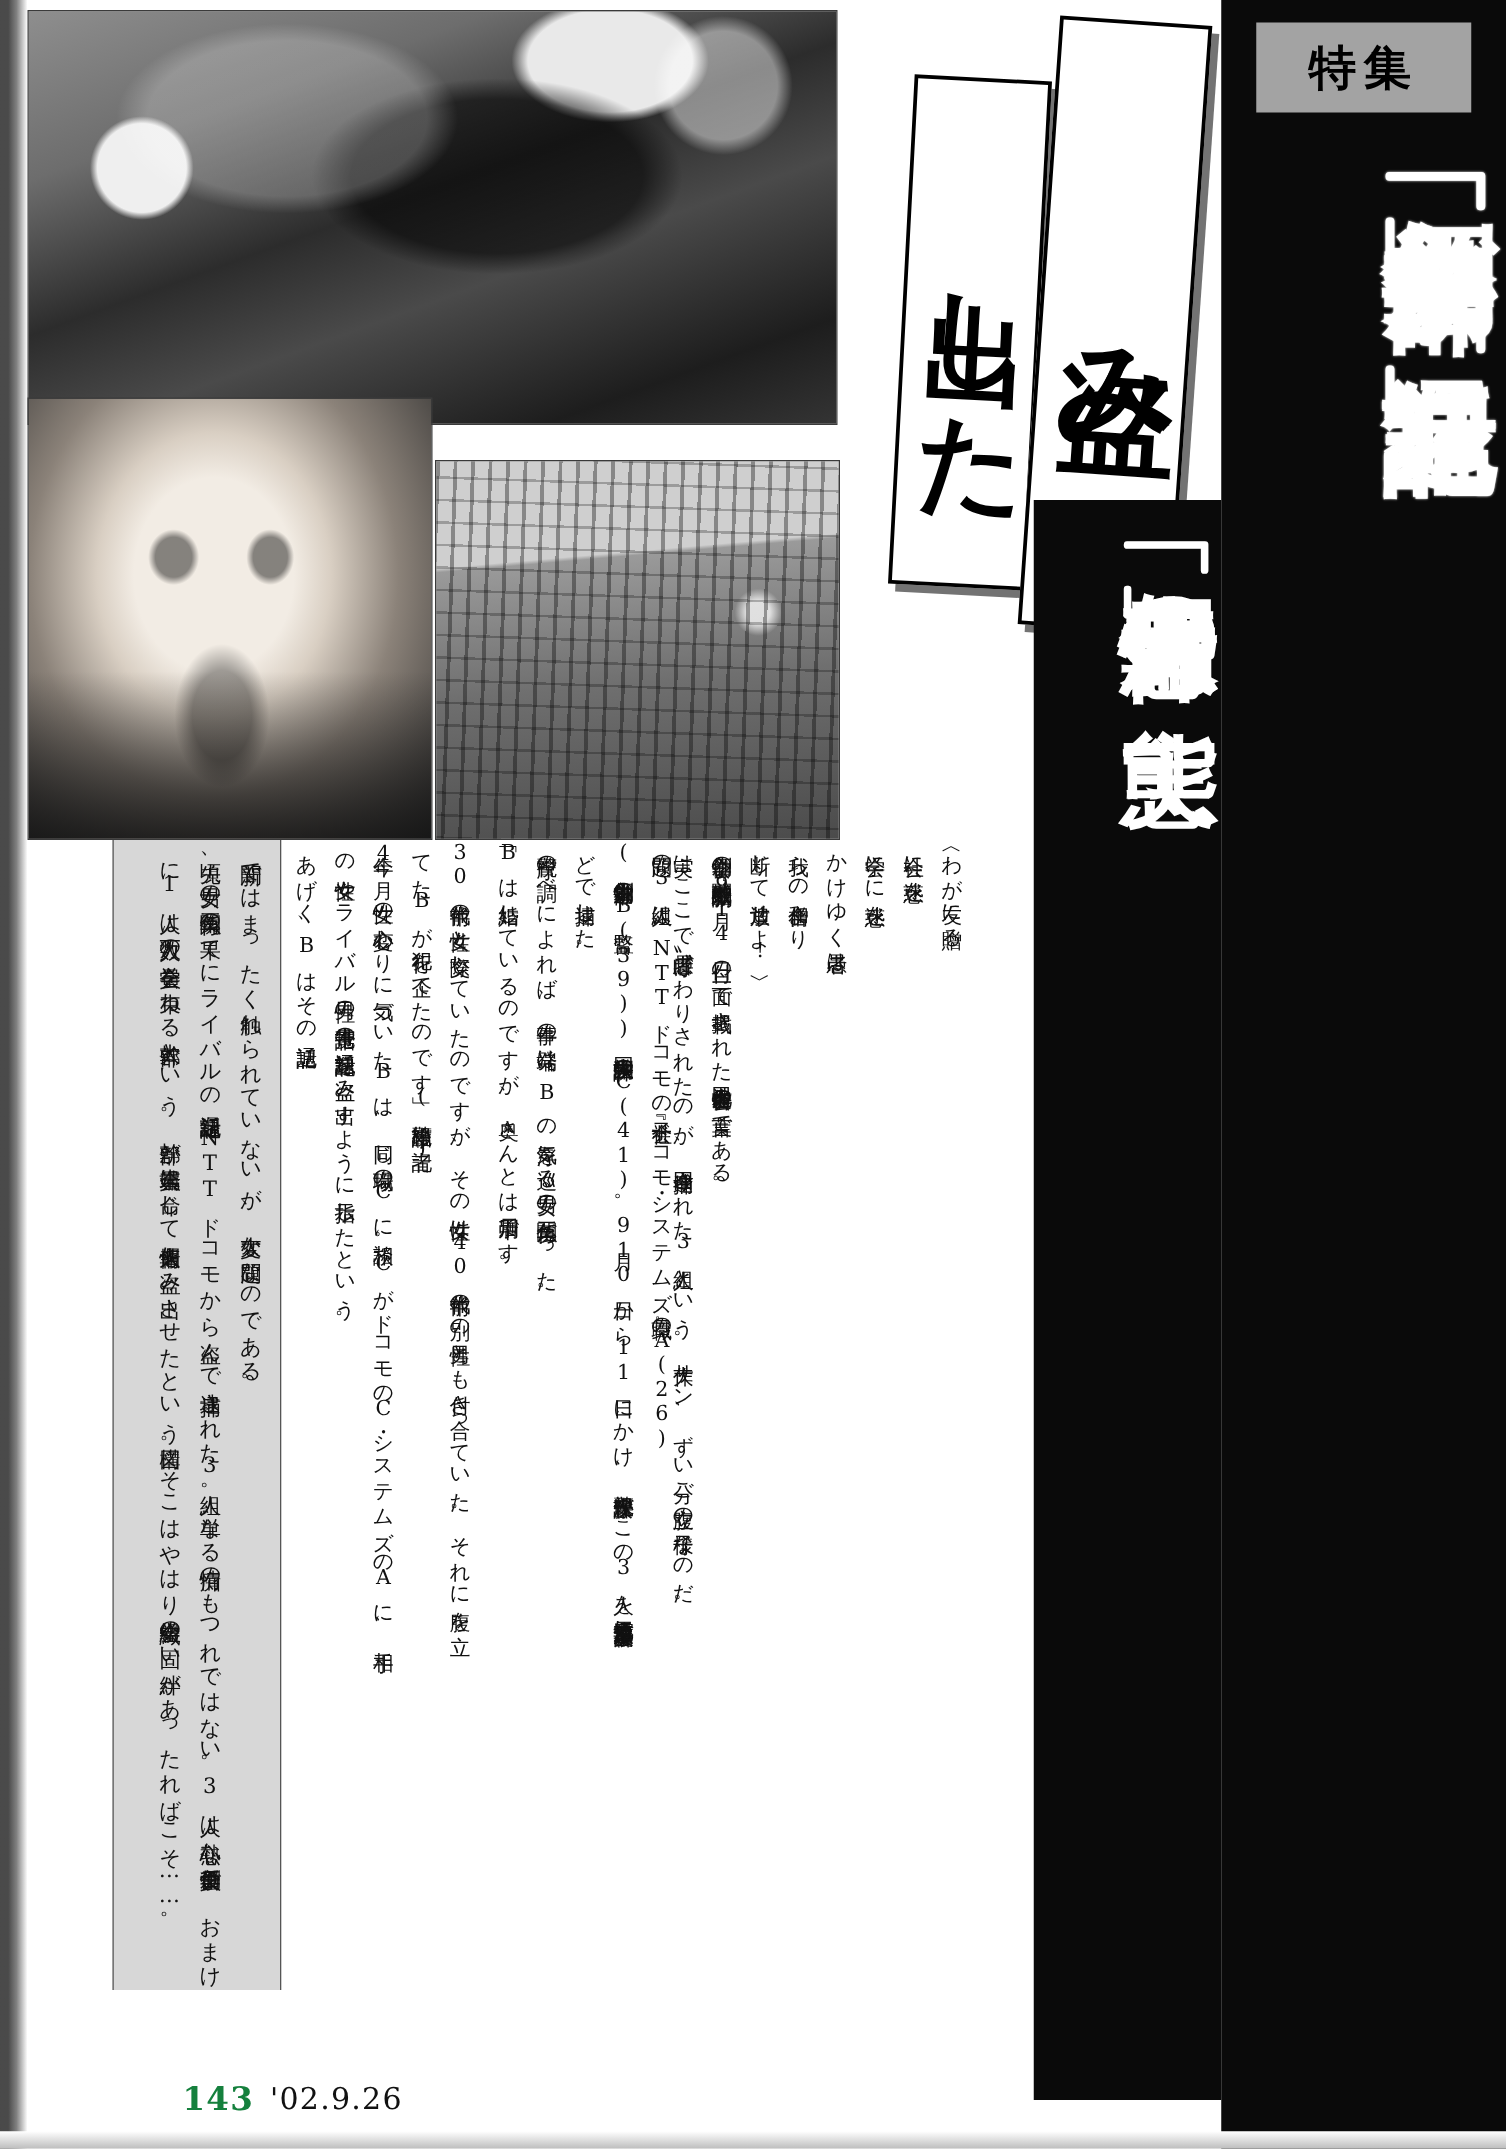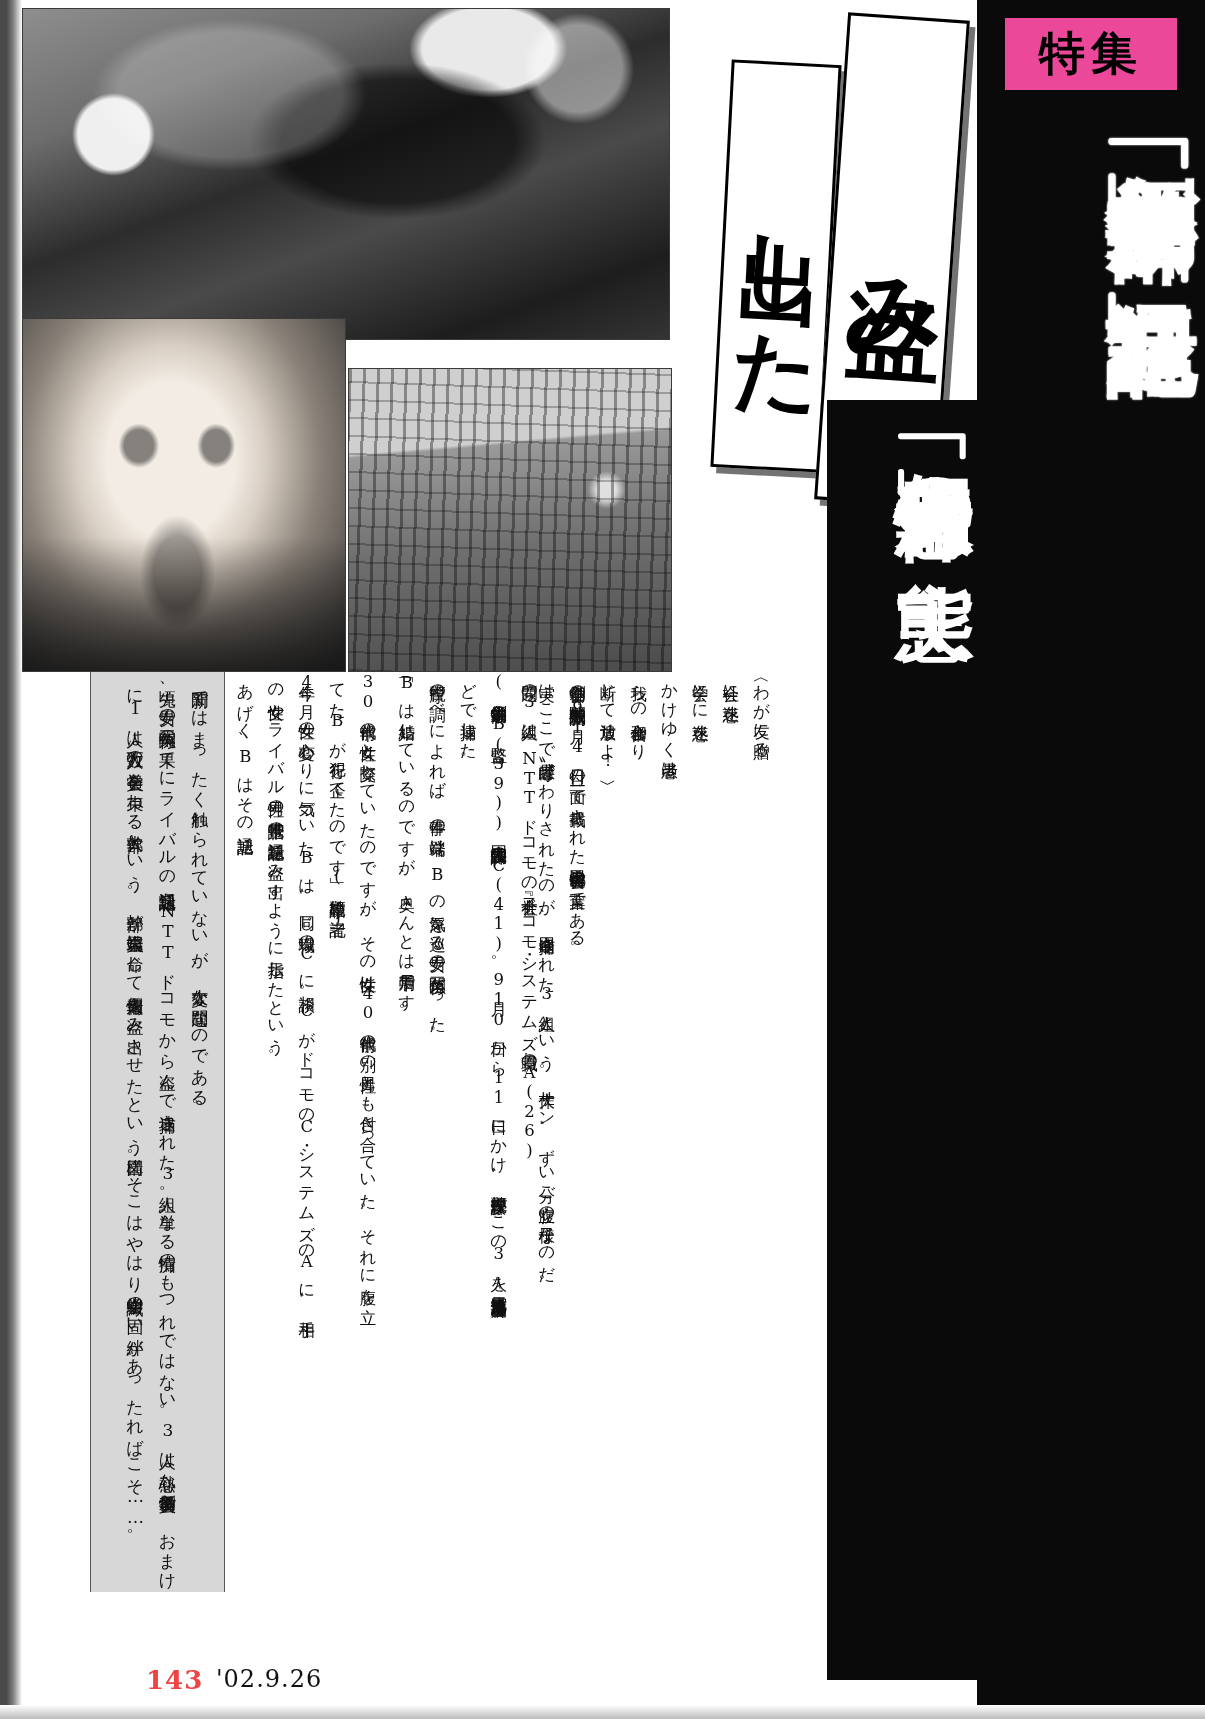--- a/index.html
+++ b/index.html
@@ -11,23 +11,23 @@
   .page{position:absolute;inset:0;background:#fff;}
 
   
   .black-band{
     position:absolute;top:0;right:0;width:228px;height:1719px;
     background:#0a0a0a;
   }
   .band-inner{position:absolute;inset:0;}
   .tokushu{
     position:absolute;top:18px;left:28px;width:172px;height:72px;
-    background:#ec4899;color:#000;
+    background:#a3a3a3;color:#000;
     display:flex;align-items:center;justify-content:center;
-    font-weight:bold;font-size:46px;letter-spacing:6px;
+    font-weight:bold;font-size:38px;letter-spacing:6px;
     font-family:"DejaVu Serif","Liberation Serif",serif;
     text-align:center;
   }
   .main-title{
     position:absolute;top:98px;left:0;width:228px;height:1600px;
     color:#fff;
     writing-mode:vertical-rl;text-orientation:upright;
     font-family:"DejaVu Serif","Liberation Serif",serif;
     font-weight:bold;font-size:92px;line-height:1.02;
     letter-spacing:2px;
@@ -138,21 +138,21 @@
   .col-a{width:232px;}
   .col-b{width:210px;height:640px;align-self:flex-start;}
   .col-c{width:244px;height:920px;align-self:flex-start;
          background:#d7d7d7;border-left:1px solid #555;border-right:1px solid #555;
          padding:6px 8px;font-size:17px;line-height:1.9;}
 
   
   .folio{
     position:absolute;left:146px;bottom:24px;
     font-family:"DejaVu Serif","Liberation Serif",serif;
-    font-size:26px;font-weight:bold;color:#ef4444;letter-spacing:1px;
+    font-size:26px;font-weight:bold;color:#15803d;letter-spacing:1px;
   }
   .issue-date{
     position:absolute;left:216px;bottom:26px;
     font-family:"DejaVu Serif","Liberation Serif",serif;
     font-size:24px;color:#111;letter-spacing:1px;
   }
   .scan-edge{
     position:absolute;left:0;top:0;width:22px;height:1719px;
     background:linear-gradient(90deg,#2a2a2a 0 30%,#6a6a6a 60%,#ffffff 100%);
     opacity:.85;

